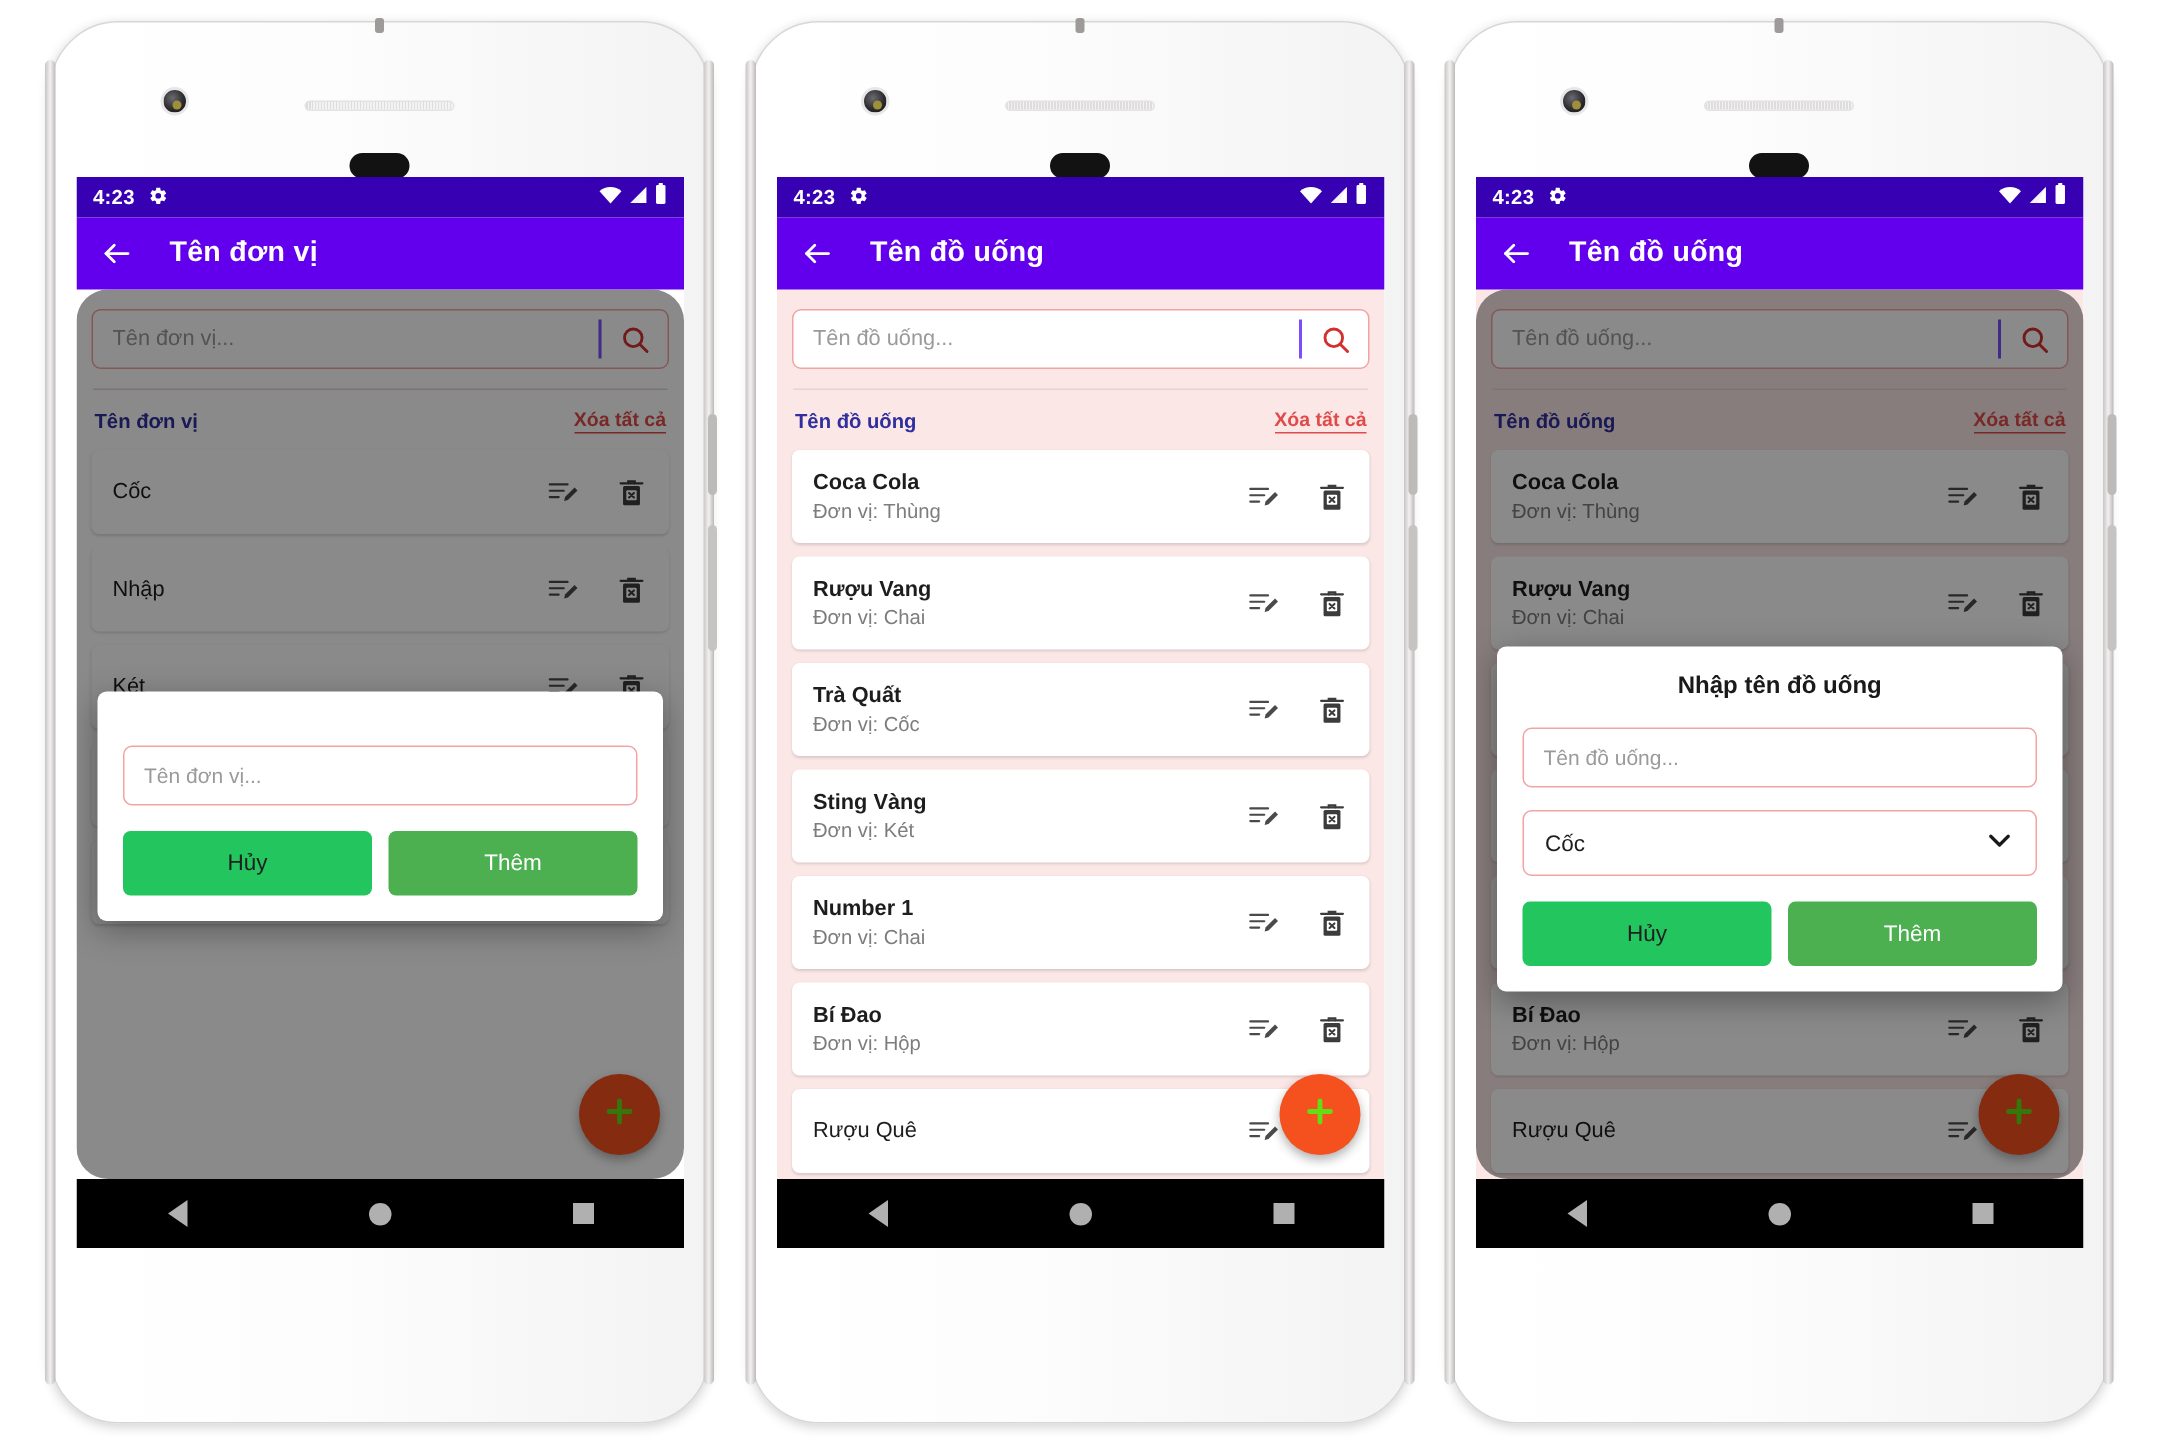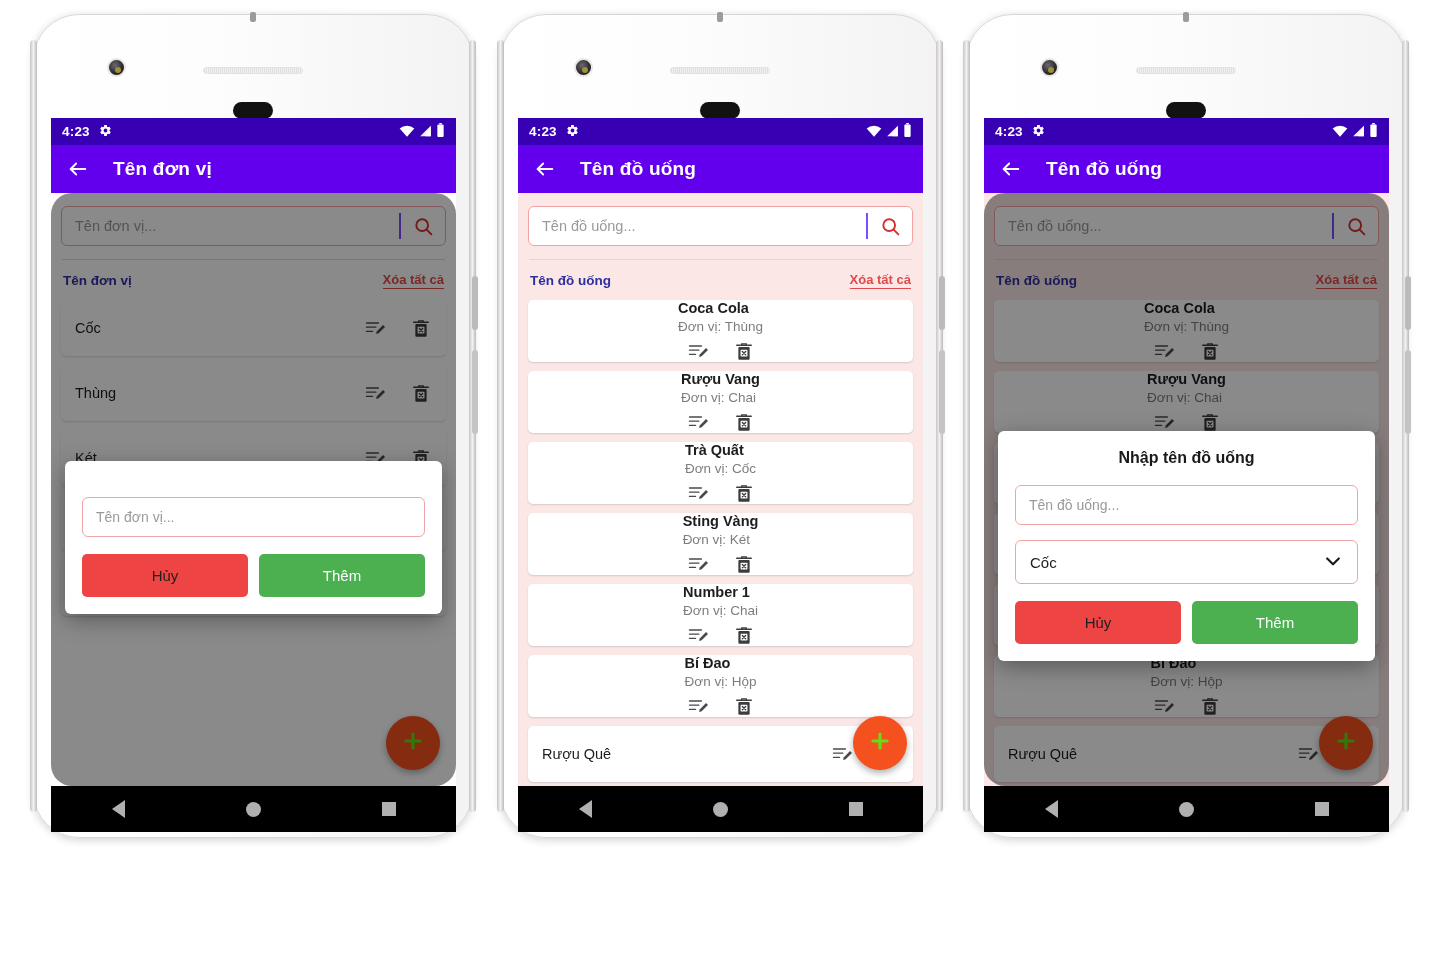--- a/index.html
+++ b/index.html
@@ -7,21 +7,21 @@
     width: 1440px; height: 960px;
     background: #ffffff;
     font-family: "Liberation Sans", sans-serif;
     overflow: hidden;
   }
   .stage { position: relative; width: 1440px; height: 960px; }
 
   
   .phone {
     position: absolute;
-    width: 440px; height: 824px;
+    width: 440px; height: 935px;
     top: 14px;
   }
   .phone.p1 { left: 33px; }
   .phone.p2 { left: 500px; }
   .phone.p3 { left: 966px; }
 
   .body-shell {
     position: absolute; inset: 0;
     background: linear-gradient(90deg,#ffffff 0%, #fdfdfd 40%, #f3f3f4 100%);
     border-radius: 46px;
@@ -111,21 +111,21 @@
   }
 
   .list { margin-top: 11px; display: flex; flex-direction: column; gap: 9px; }
   .card {
     background: #fff; border-radius: 5px;
     box-shadow: 0 1px 2px rgba(0,0,0,.14);
     display: flex; align-items: center;
     padding: 0 14px;
   }
   .card.one-line { height: 56px; }
-  .card.two-line { height: 62px; flex-direction: column; }
+  .card.two-line { height: 62px; }
   .card .texts { flex: 1; min-width: 0; }
   .card .nm { font-size: 14.5px; color: #1d1d1d; }
   .card.two-line .nm { font-weight: bold; }
   .card .sub { font-size: 13.5px; color: #7d7d7d; margin-top: 3px; }
   .card .acts { display: flex; align-items: center; gap: 24px; }
   .ico { width: 22px; height: 22px; display:flex;align-items:center;justify-content:center; color:#4a4a4a; }
 
   .fab {
     position: absolute; right: 16px; bottom: 16px;
     width: 54px; height: 54px; border-radius: 50%;
@@ -161,21 +161,21 @@
     display:flex; align-items:center; padding: 0 14px;
     color: #1d1d1d; font-size: 15px;
   }
   .dlg-select .chev { margin-left:auto; }
   .dlg-actions { margin-top: 17px; display: flex; gap: 11px; }
   .dlg-btn {
     flex: 1; height: 43px; border-radius: 5px;
     display:flex;align-items:center;justify-content:center;
     font-size: 15px;
   }
-  .dlg-btn.cancel { background: #ef4444; color: #1f1f1f; }
+  .dlg-btn.cancel { background: #22c55e; color: #1f1f1f; }
   .dlg-btn.ok { background: #4caf50; color: #fff; }
 </style>
 </head>
 <body>
 
 <div class="stage" id="stage">
     <div class="phone p1">
     <div class="body-shell"></div>
     <div class="rail left"></div>
     <div class="rail right"></div>
@@ -253,21 +253,21 @@
                       <path d="M8.6 4.6V3.1h4.8v1.5" stroke-linecap="round"></path>
                       <rect x="4.8" y="6.6" width="12.4" height="14" rx="1.1" fill="#3c3c3c" stroke="none"></rect>
                       <rect x="7.2" y="9.6" width="7.6" height="7.4" rx=".8" fill="#fff" stroke="none"></rect>
                       <path d="M9.2 11.6 12.8 15M12.8 11.6 9.2 15" stroke="#3c3c3c" stroke-width="1.5" stroke-linecap="round"></path>
                     </svg>
                   </span>
     </div>
   </div>
               <div class="card one-line">
     <div class="texts">
-      <div class="nm">Thùng</div>
+      <div class="nm">Nhập</div>
 
     </div>
     <div class="acts">
       <span class="ico">
                     <svg width="22" height="20" viewBox="0 0 26 22" fill="none" stroke="#4a4a4a" stroke-width="1.7" stroke-linecap="round">
                       <path d="M3 5h14"></path>
                       <path d="M3 10h11"></path>
                       <path d="M3 15h7"></path>
                       <path d="M22.5 7.5 15 15l-.7 3 3-.7 7.5-7.5z" fill="#4a4a4a" stroke="none"></path>
                     </svg>

